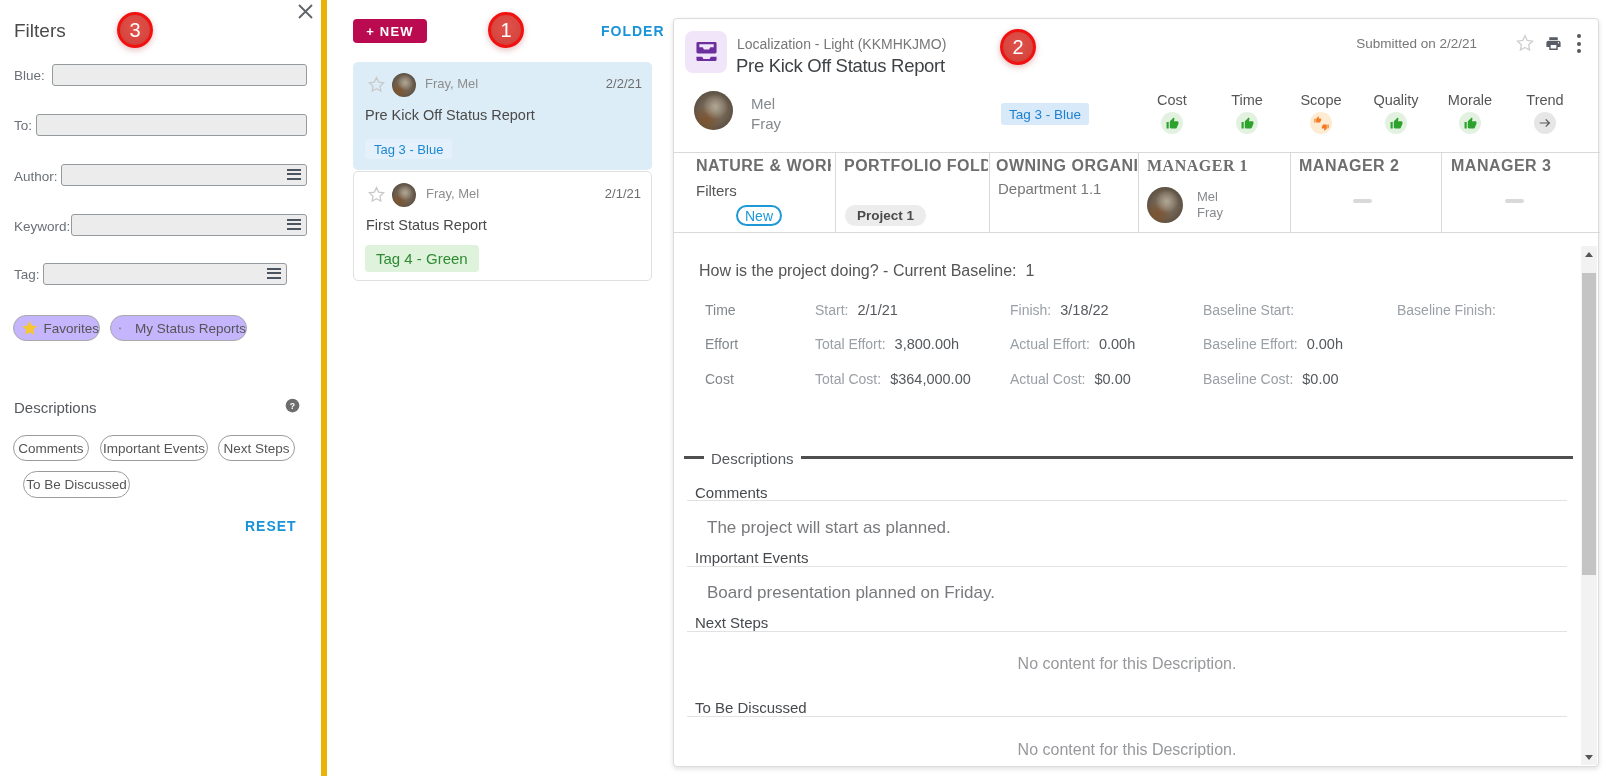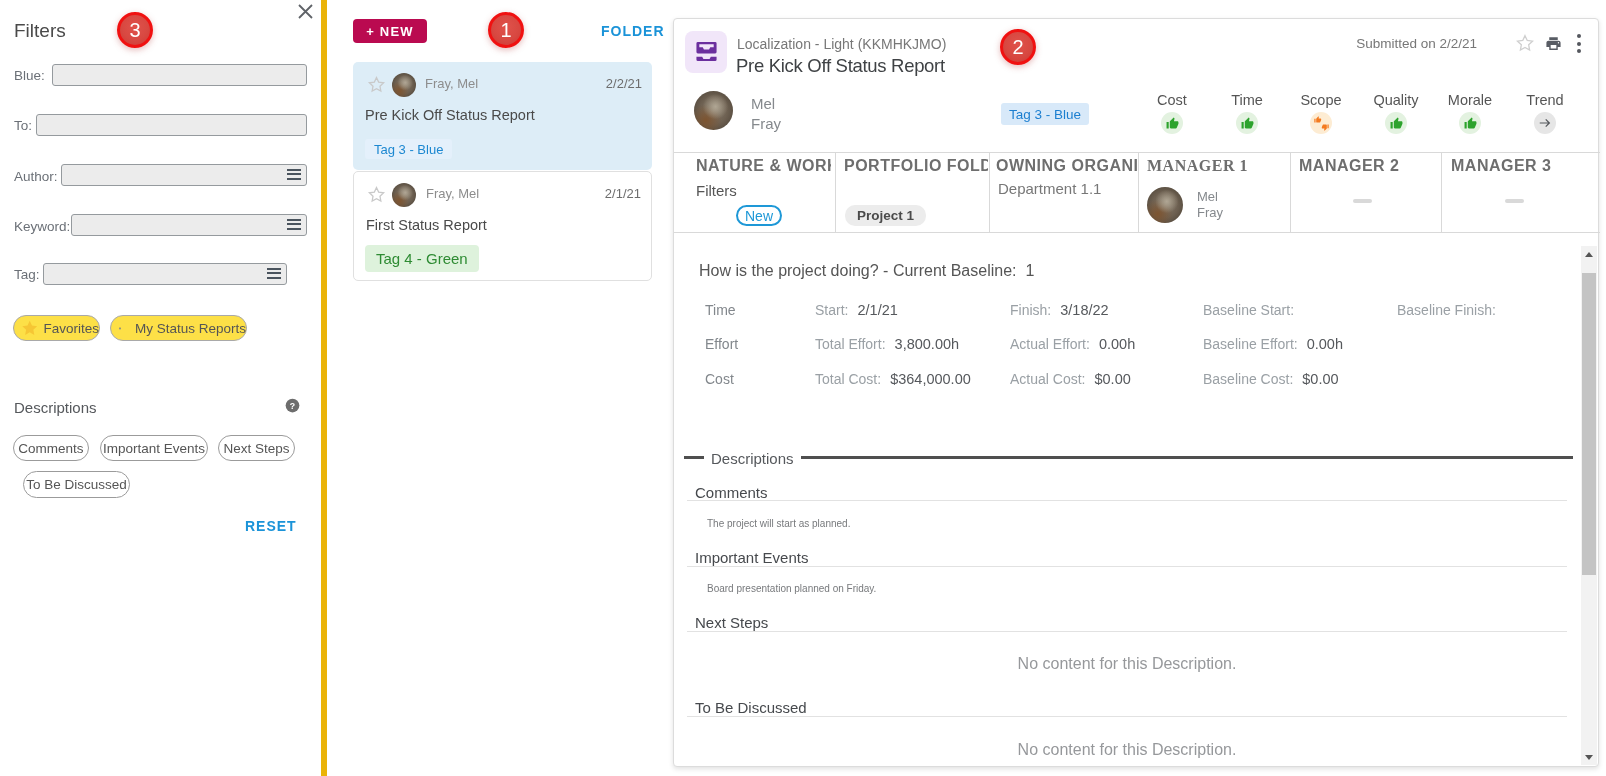--- a/index.html
+++ b/index.html
@@ -5,21 +5,21 @@
 * { margin:0; padding:0; box-sizing:border-box; }
 html,body { width:1606px; height:776px; background:#fff; font-family:"Liberation Sans", sans-serif; overflow:hidden; position:relative; }
 .abs { position:absolute; }
 .badge { position:absolute; width:36px; height:36px; border-radius:50%; background:radial-gradient(circle at 50% 40%, #e0524b 0%, #d84841 55%, #ce3832 100%); border:3px solid #f01111; color:#fff; display:flex; align-items:center; justify-content:center; font-size:20px; font-weight:400; box-shadow:0 2px 6px rgba(180,60,60,.35); }
 
 #leftpanel { position:absolute; left:0; top:0; width:327px; height:776px; border-right:6px solid #eab308; background:#fff; }
 .flabel { position:absolute; font-size:13.5px; color:#6b7077; }
 .finput { position:absolute; height:22px; background:#ececec; border:1px solid #959a9e; border-radius:3px; }
 .hamb { position:absolute; right:5px; top:4px; width:14px; height:12px; }
 .hamb div { height:2px; background:#4a545e; margin-bottom:2.4px; }
-.pill { position:absolute; height:26px; border:1px solid #a9a9a9; border-radius:14px; background:#fde047; display:flex; align-items:center; font-size:13.5px; color:#555; white-space:nowrap; }
+.pill { position:absolute; height:26px; border:1px solid #a9a9a9; border-radius:14px; background:#c4b5fd; display:flex; align-items:center; font-size:13.5px; color:#555; white-space:nowrap; }
 .chip-l { position:absolute; height:26px; border:1px solid #9b9b9b; border-radius:14px; background:#fff; display:flex; align-items:center; justify-content:center; font-size:13.5px; color:#555; white-space:nowrap; }
 
 #newbtn { position:absolute; left:353px; top:19px; width:74px; height:24px; background:#ba0a50; border-radius:4px; color:#fff; font-size:13px; font-weight:bold; letter-spacing:1.2px; display:flex; align-items:center; justify-content:center; }
 .bluelink { position:absolute; color:#1b93d8; font-weight:bold; letter-spacing:1px; font-size:14px; }
 .card { position:absolute; left:353px; width:299px; border-radius:5px; }
 .fraymel { position:absolute; left:72px; top:14px; font-size:13px; color:#8d8d8d; }
 .carddate { position:absolute; right:10px; top:14px; font-size:13px; color:#6d6d6d; }
 .cardtitle { position:absolute; left:12px; font-size:14.5px; color:#4a4a4a; }
 .avatar { border-radius:50%; background:radial-gradient(circle at 55% 40%, #b0a694 0%, rgba(176,166,148,0) 40%), radial-gradient(circle at 30% 75%, #7d5430 0%, rgba(125,84,48,0) 40%), radial-gradient(circle at 50% 50%, #867a6a 0%, #6d6051 50%, #574c3f 78%, #463d31 100%); position:absolute; }
 
@@ -29,21 +29,21 @@
 .indlabel { position:absolute; top:73px; width:80px; text-align:center; font-size:14.5px; color:#555; }
 .tblhead { position:absolute; top:138px; font-size:16px; font-weight:bold; letter-spacing:0.5px; color:#6e6e6e; white-space:nowrap; overflow:hidden; }
 .vline { position:absolute; top:134px; height:79px; width:1px; background:#d9d9d9; }
 .dash { position:absolute; width:19px; height:4px; border-radius:2px; background:#d9d9d9; }
 .mrow-label { position:absolute; font-size:14px; color:#82878c; }
 .mcell { position:absolute; white-space:nowrap; }
 .mlab2 { font-size:14px; color:#9aa0a5; }
 .mval2 { font-size:14.5px; color:#55585c; margin-left:9px; }
 .sechead { position:absolute; left:21px; font-size:15px; color:#46494d; }
 .secline { position:absolute; left:13px; right:31px; height:1px; background:#e2e2e2; }
-.sectext { position:absolute; left:33px; font-size:10px; color:#77797c; }
+.sectext { position:absolute; left:33px; font-size:17px; color:#77797c; }
 .nocontent { position:absolute; left:13px; right:31px; text-align:center; font-size:16px; color:#96989b; }
 </style>
 </head>
 <body>
 
 <div id="leftpanel">
   <div class="abs" style="left:14px; top:20px; font-size:19px; color:#4a4a4a;">Filters</div>
   <svg class="abs" style="left:297px; top:3px;" width="17" height="17" viewBox="0 0 17 17">
       <path d="M2 2 L15 15 M15 2 L2 15" stroke="#5f6368" stroke-width="1.8"></path>
     </svg>

